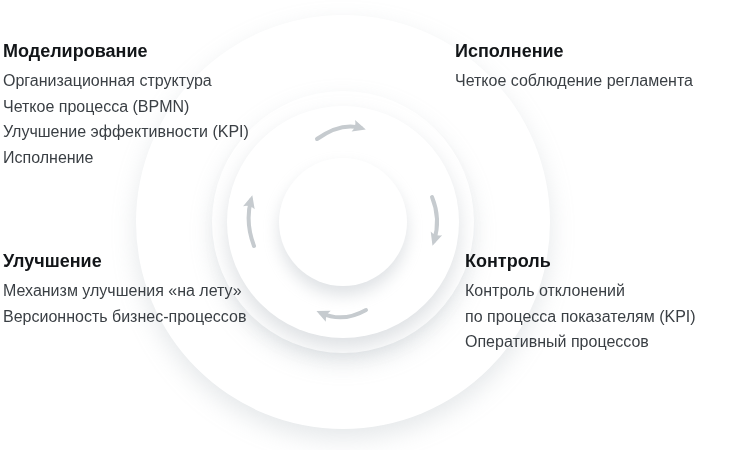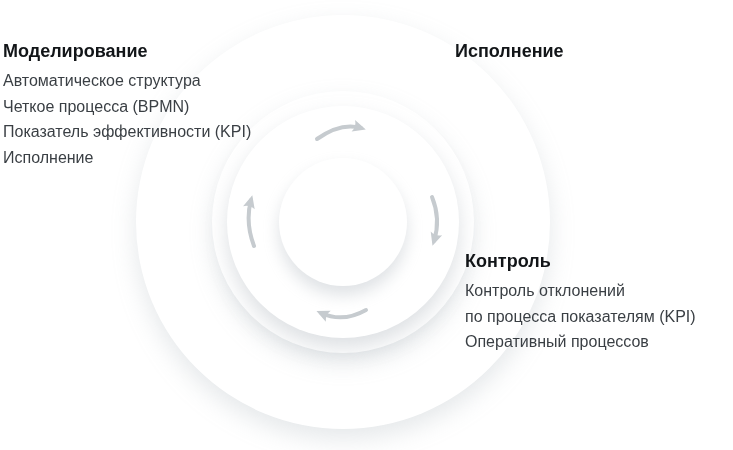--- a/index.html
+++ b/index.html
@@ -101,30 +101,36 @@
     <g fill="none" stroke="#c6cbcf" stroke-width="4" stroke-linecap="round">
       <path d="M317 139 Q341 122 361 128" marker-end="url(#ah)"></path>
       <path d="M432 197 Q441 219 434 241" marker-end="url(#ah)"></path>
       <path d="M366 310 Q343 323 321 313" marker-end="url(#ah)"></path>
       <path d="M254 246 Q245 222 251 200" marker-end="url(#ah)"></path>
     </g>
   </svg>
 
   <section class="quad q-modeling">
     <h2>Моделирование</h2>
-    <div class="item">Автоматическое структура</div>
+    <div class="item">Организационная структура</div>
     <div class="item">Четкое процесса (BPMN)</div>
-    <div class="item">Показатель эффективности (KPI)</div>
+    <div class="item">Улучшение эффективности (KPI)</div>
     <div class="item">Исполнение</div>
   </section>
 
   <section class="quad q-execution">
     <h2>Исполнение</h2>
+    <div class="item">Четкое соблюдение регламента</div>
   </section>
 
+  <section class="quad q-improvement">
+    <h2>Улучшение</h2>
+    <div class="item">Механизм улучшения «на лету»</div>
+    <div class="item">Версионность бизнес-процессов</div>
+  </section>
 
   <section class="quad q-control">
     <h2>Контроль</h2>
     <div class="item">Контроль отклонений
 по процесса показателям (KPI)</div>
     <div class="item">Оперативный процессов</div>
   </section>
 
 </div>
 

